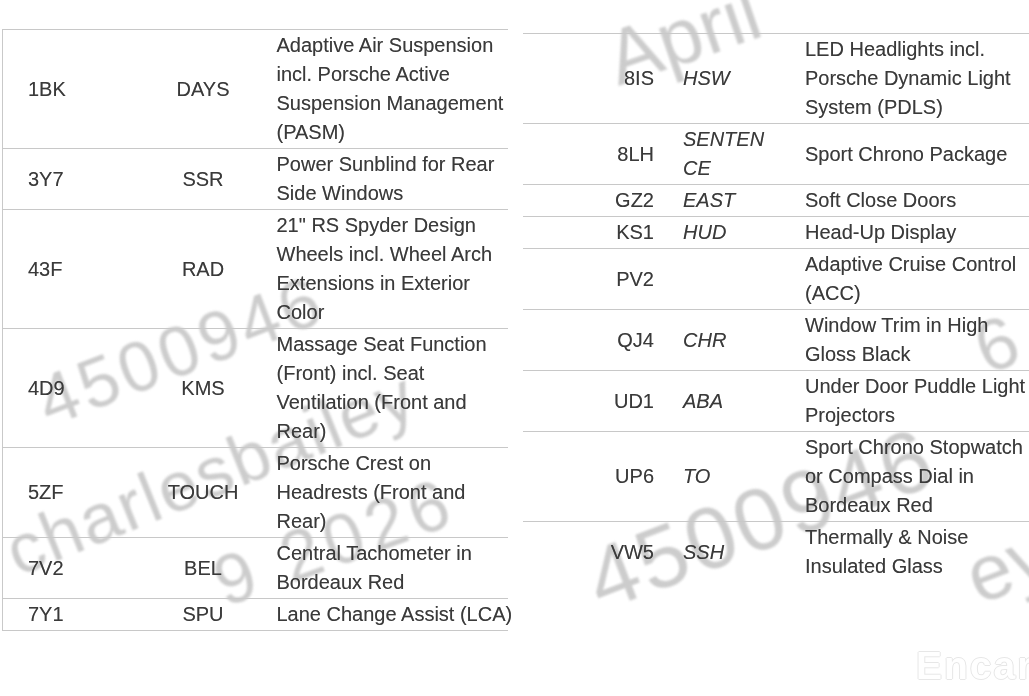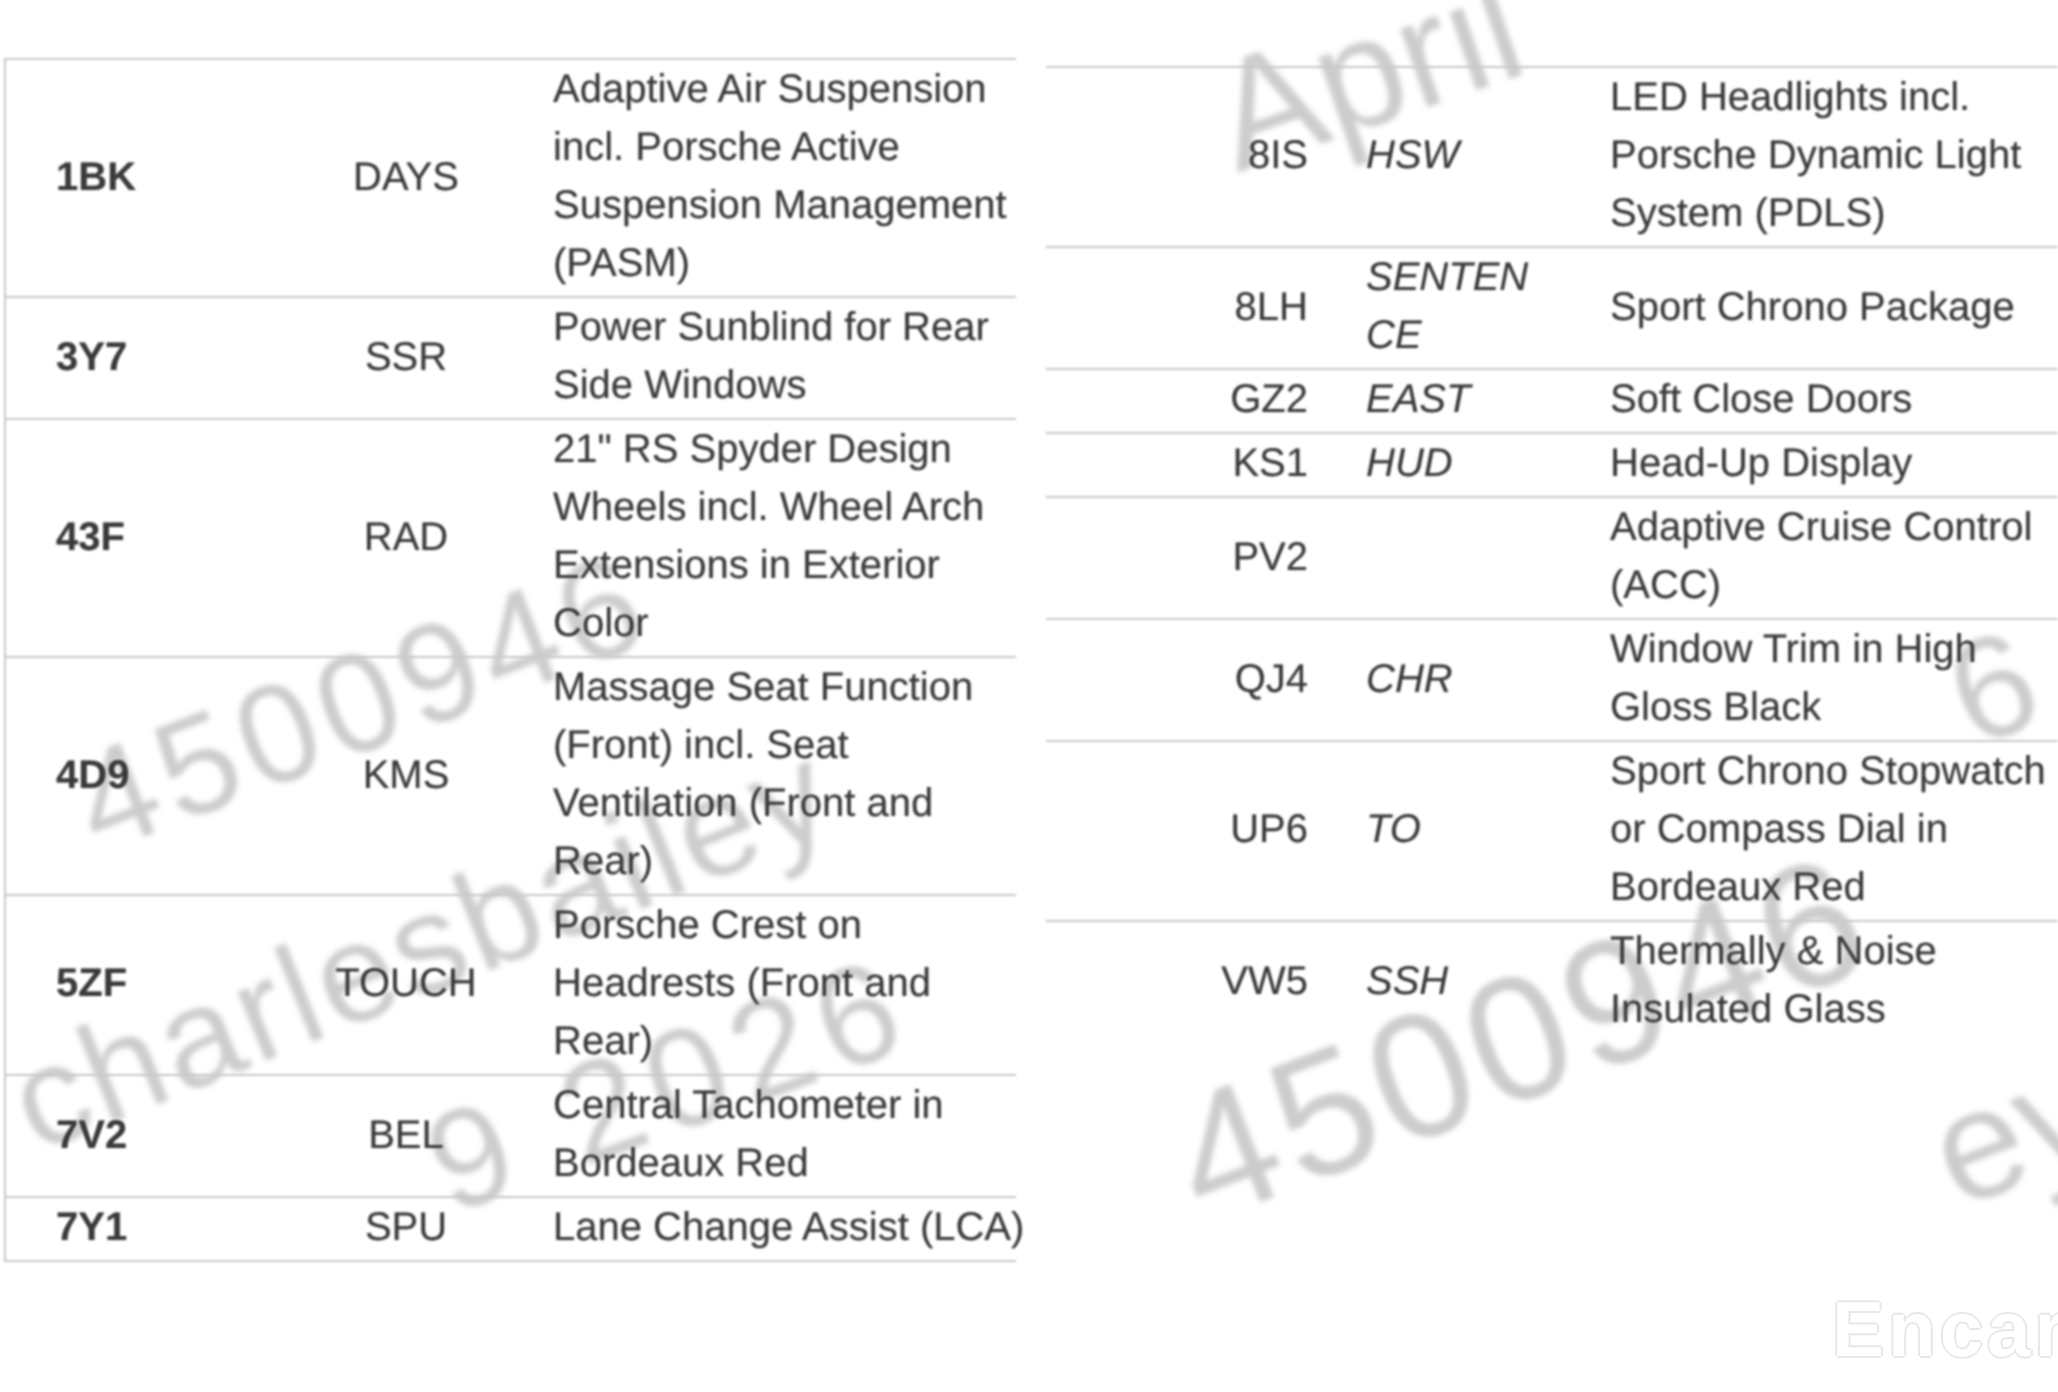--- a/index.html
+++ b/index.html
@@ -26,21 +26,21 @@
   }
   table.opt td{
     border-top:1px solid #c8c8c8;
     vertical-align:middle;
     white-space:pre;
     padding-top:1px;padding-bottom:1px;
     overflow:visible;
   }
   table.t-left{left:2px;top:29px;width:505px;border-left:1px solid #c9c9c9;}
   table.t-left tr:last-child td{border-bottom:1px solid #c8c8c8;}
-  table.t-left td:nth-child(1){padding-left:25px;font-weight:bold;}
+  table.t-left td:nth-child(1){padding-left:25px;}
   table.t-left td:nth-child(2){padding-left:28px;text-align:center;}
   table.t-left td:nth-child(3){padding-left:28px;margin-top:36px;}
   table.t-right{left:523px;top:33px;width:506px;}
   table.t-right td:nth-child(1){padding-left:35px;text-align:right;}
   table.t-right td:nth-child(2){padding-left:28px;font-style:italic;}
   table.t-right td:nth-child(3){padding-left:28px;}
   
   .wm{
     position:absolute;
     color:#a3a3a3;
@@ -179,20 +179,26 @@
             <td>Adaptive Cruise Control
 (ACC)</td>
           </tr>
           <tr>
             <td>QJ4</td>
             <td>CHR</td>
             <td>Window Trim in High
 Gloss Black</td>
           </tr>
           <tr>
+            <td>UD1</td>
+            <td>ABA</td>
+            <td>Under Door Puddle Light
+Projectors</td>
+          </tr>
+          <tr>
             <td>UP6</td>
             <td>TO</td>
             <td>Sport Chrono Stopwatch
 or Compass Dial in
 Bordeaux Red</td>
           </tr>
           <tr>
             <td>VW5</td>
             <td>SSH</td>
             <td>Thermally &amp; Noise

